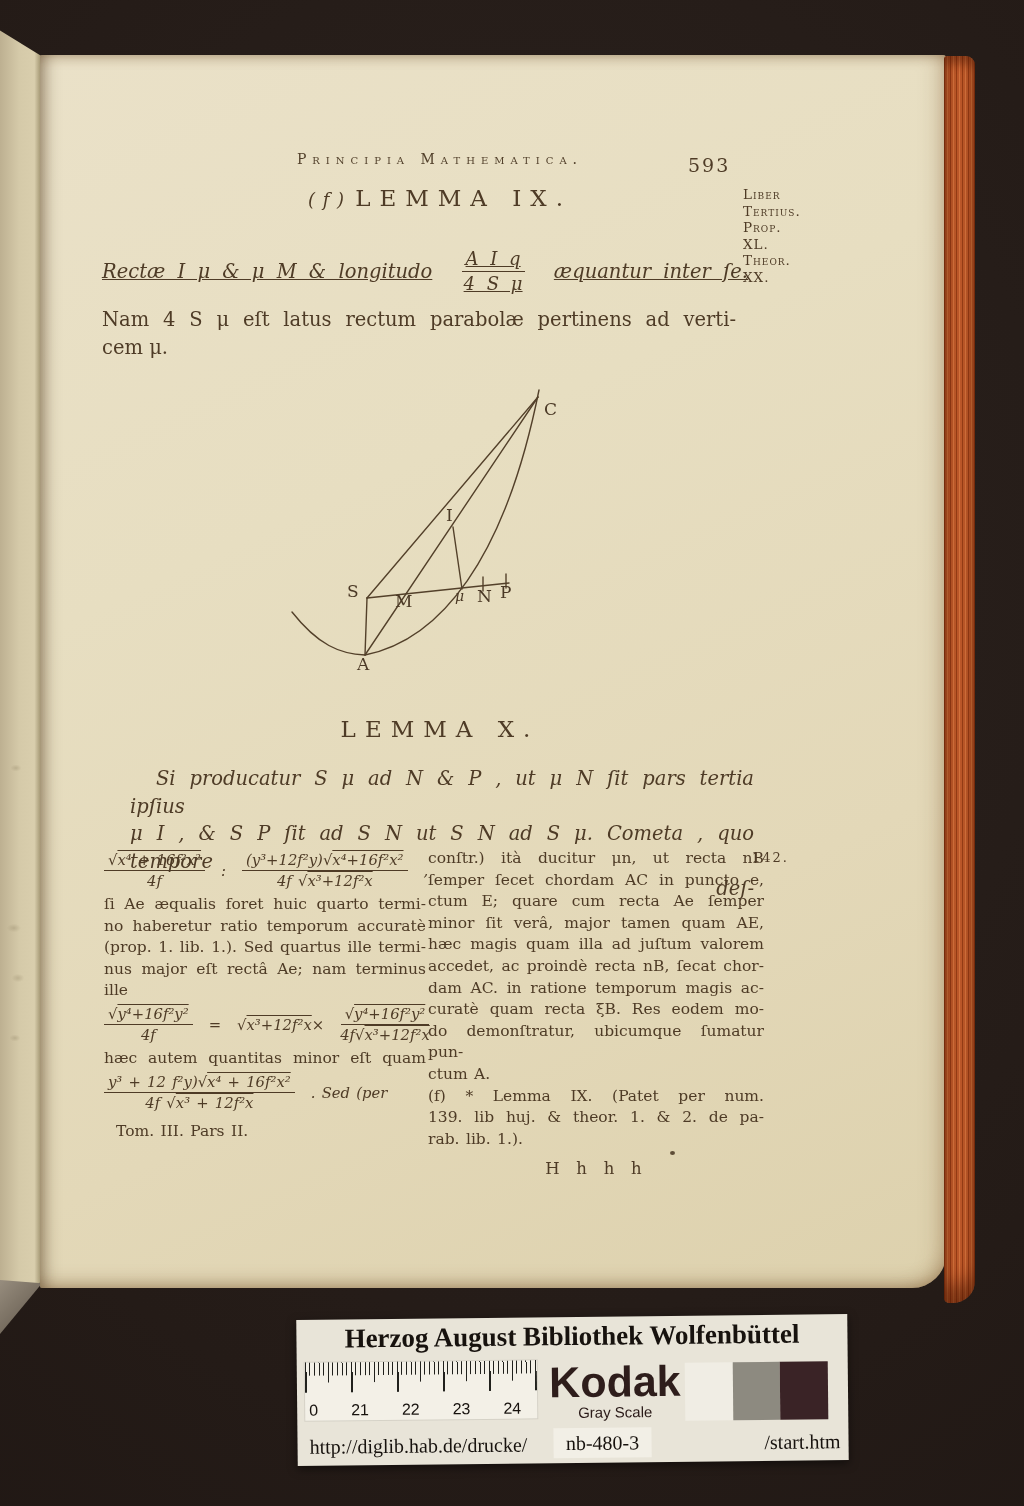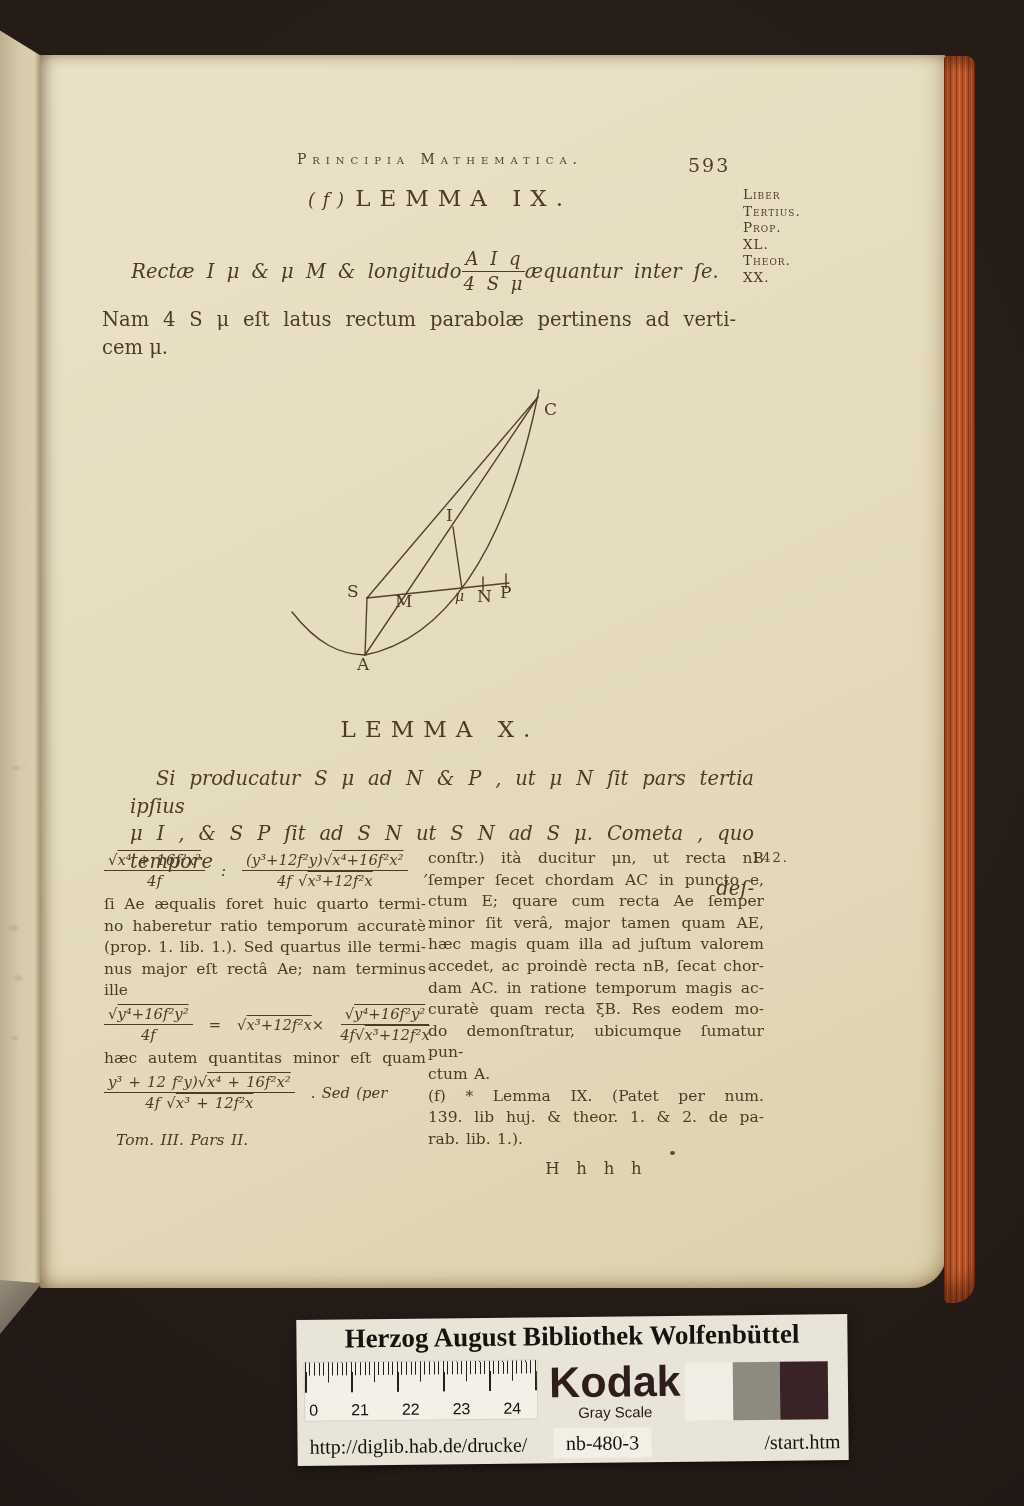--- a/index.html
+++ b/index.html
@@ -42,21 +42,21 @@
     font-variant:small-caps;font-size:13.5px;line-height:16.5px;letter-spacing:1px;}
   .margin-note .mline{display:block;}
   .margin-mid{position:absolute;left:712px;top:795px;font-size:13px;letter-spacing:2px;}
 
   .lemma-head{position:absolute;left:190px;width:420px;text-align:center;font-size:23px;letter-spacing:9px;color:#4a3724;}
   .lemma-head .ref{font-size:18px;letter-spacing:1px;font-style:italic;margin-right:10px;}
   #lemma9-head{top:130px;}
   #lemma10-head{top:661px;}
 
   .stmt1{position:absolute;left:62px;top:193px;width:646px;display:flex;align-items:center;
-    justify-content:center;font-style:italic;font-size:19.5px;word-spacing:6px;}
+    justify-content:space-between;font-style:italic;font-size:19.5px;word-spacing:6px;text-decoration:underline;}
   .fr{display:inline-flex;flex-direction:column;align-items:center;line-height:1.22;}
   .fr .n{border-bottom:1.3px solid #4e3b26;padding:0 4px 1px;}
   .fr .d{padding-top:1px;}
   .stmt1 .fr{font-size:18px;}
 
   .nam-para{position:absolute;left:62px;top:251px;width:634px;font-size:19.5px;line-height:28px;}
   .jl{text-align:justify;text-align-last:justify;}
   .nam-para .l2{text-align:left;}
 
   .figure{position:absolute;left:245px;top:320px;width:460px;height:314px;}
@@ -69,21 +69,21 @@
   .lemma10-para .l1{text-indent:26px;}
   .lemma10-para .l3{text-align:right;}
 
   .col{position:absolute;top:793px;font-size:15.5px;line-height:21.6px;word-spacing:1.5px;}
   #col-left{left:64px;width:322px;}
   #col-right{left:388px;width:336px;}
   .col .line{min-height:21.6px;}
   .formula{display:flex;align-items:center;gap:16px;font-style:italic;font-size:14.8px;
     margin:3px 0 4px;flex-wrap:nowrap;white-space:nowrap;}
   .ol{text-decoration:overline;text-decoration-thickness:1px;}
-  .sig{font-style:italic;padding-left:12px;margin-top:18px;}
+  .sig{padding-left:12px;margin-top:9px;}
   .catchword{text-align:center;letter-spacing:5px;margin-top:8px;font-size:16.5px;}
   .ink-speck{position:absolute;left:630px;top:1096px;width:5px;height:4px;border-radius:50%;
     background:#473521;opacity:.85;}
 
   
   .label{position:absolute;left:297px;top:1317px;width:551px;height:146px;background:#e8e4d8;
     transform:rotate(-0.6deg);box-shadow:0 3px 10px rgba(0,0,0,.5);}
   .label *{color:#17120e;}
   .label-title{position:absolute;left:0;top:4px;width:100%;text-align:center;
     font-family:"Liberation Serif","DejaVu Serif",serif;font-weight:bold;font-size:27px;}

